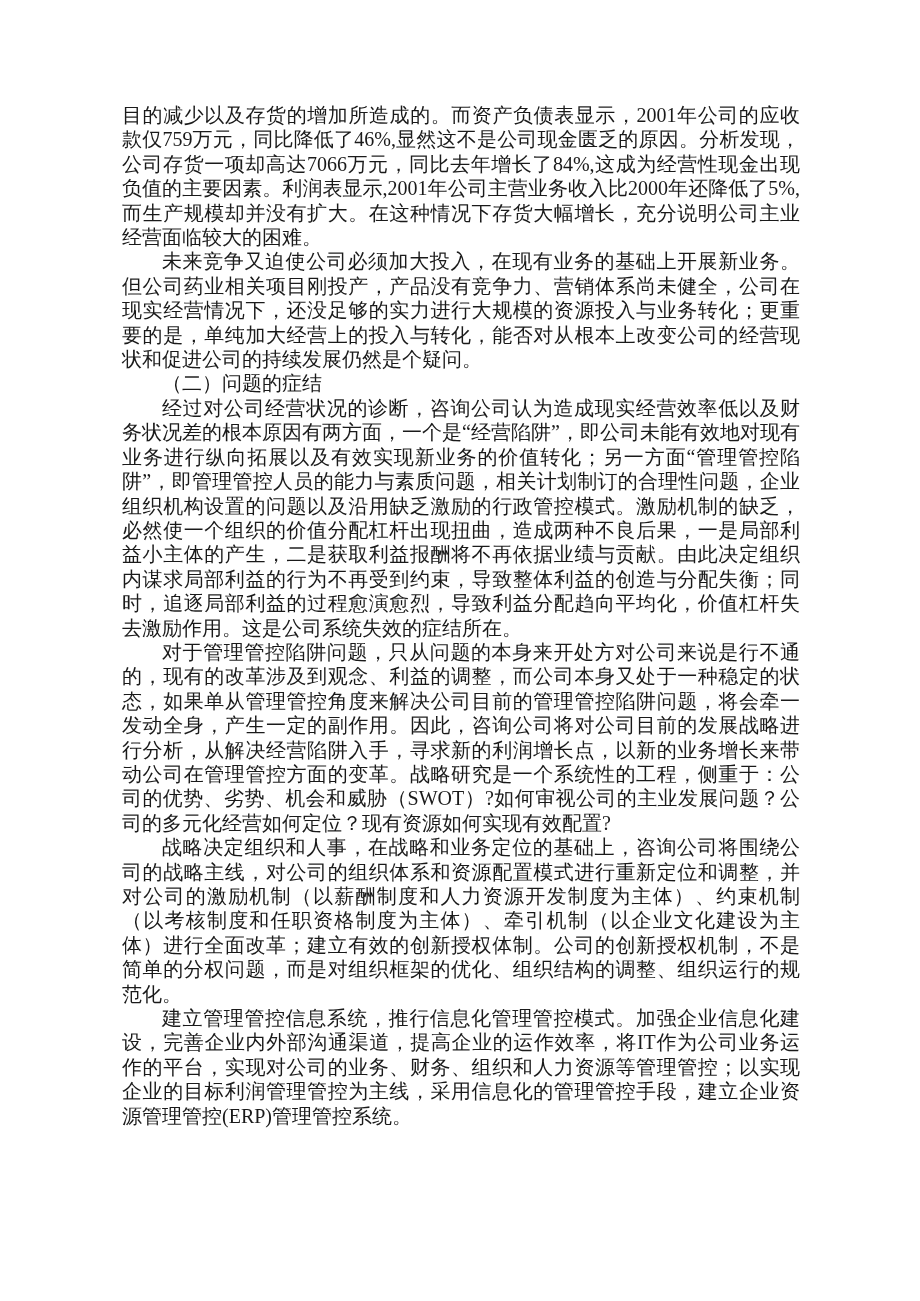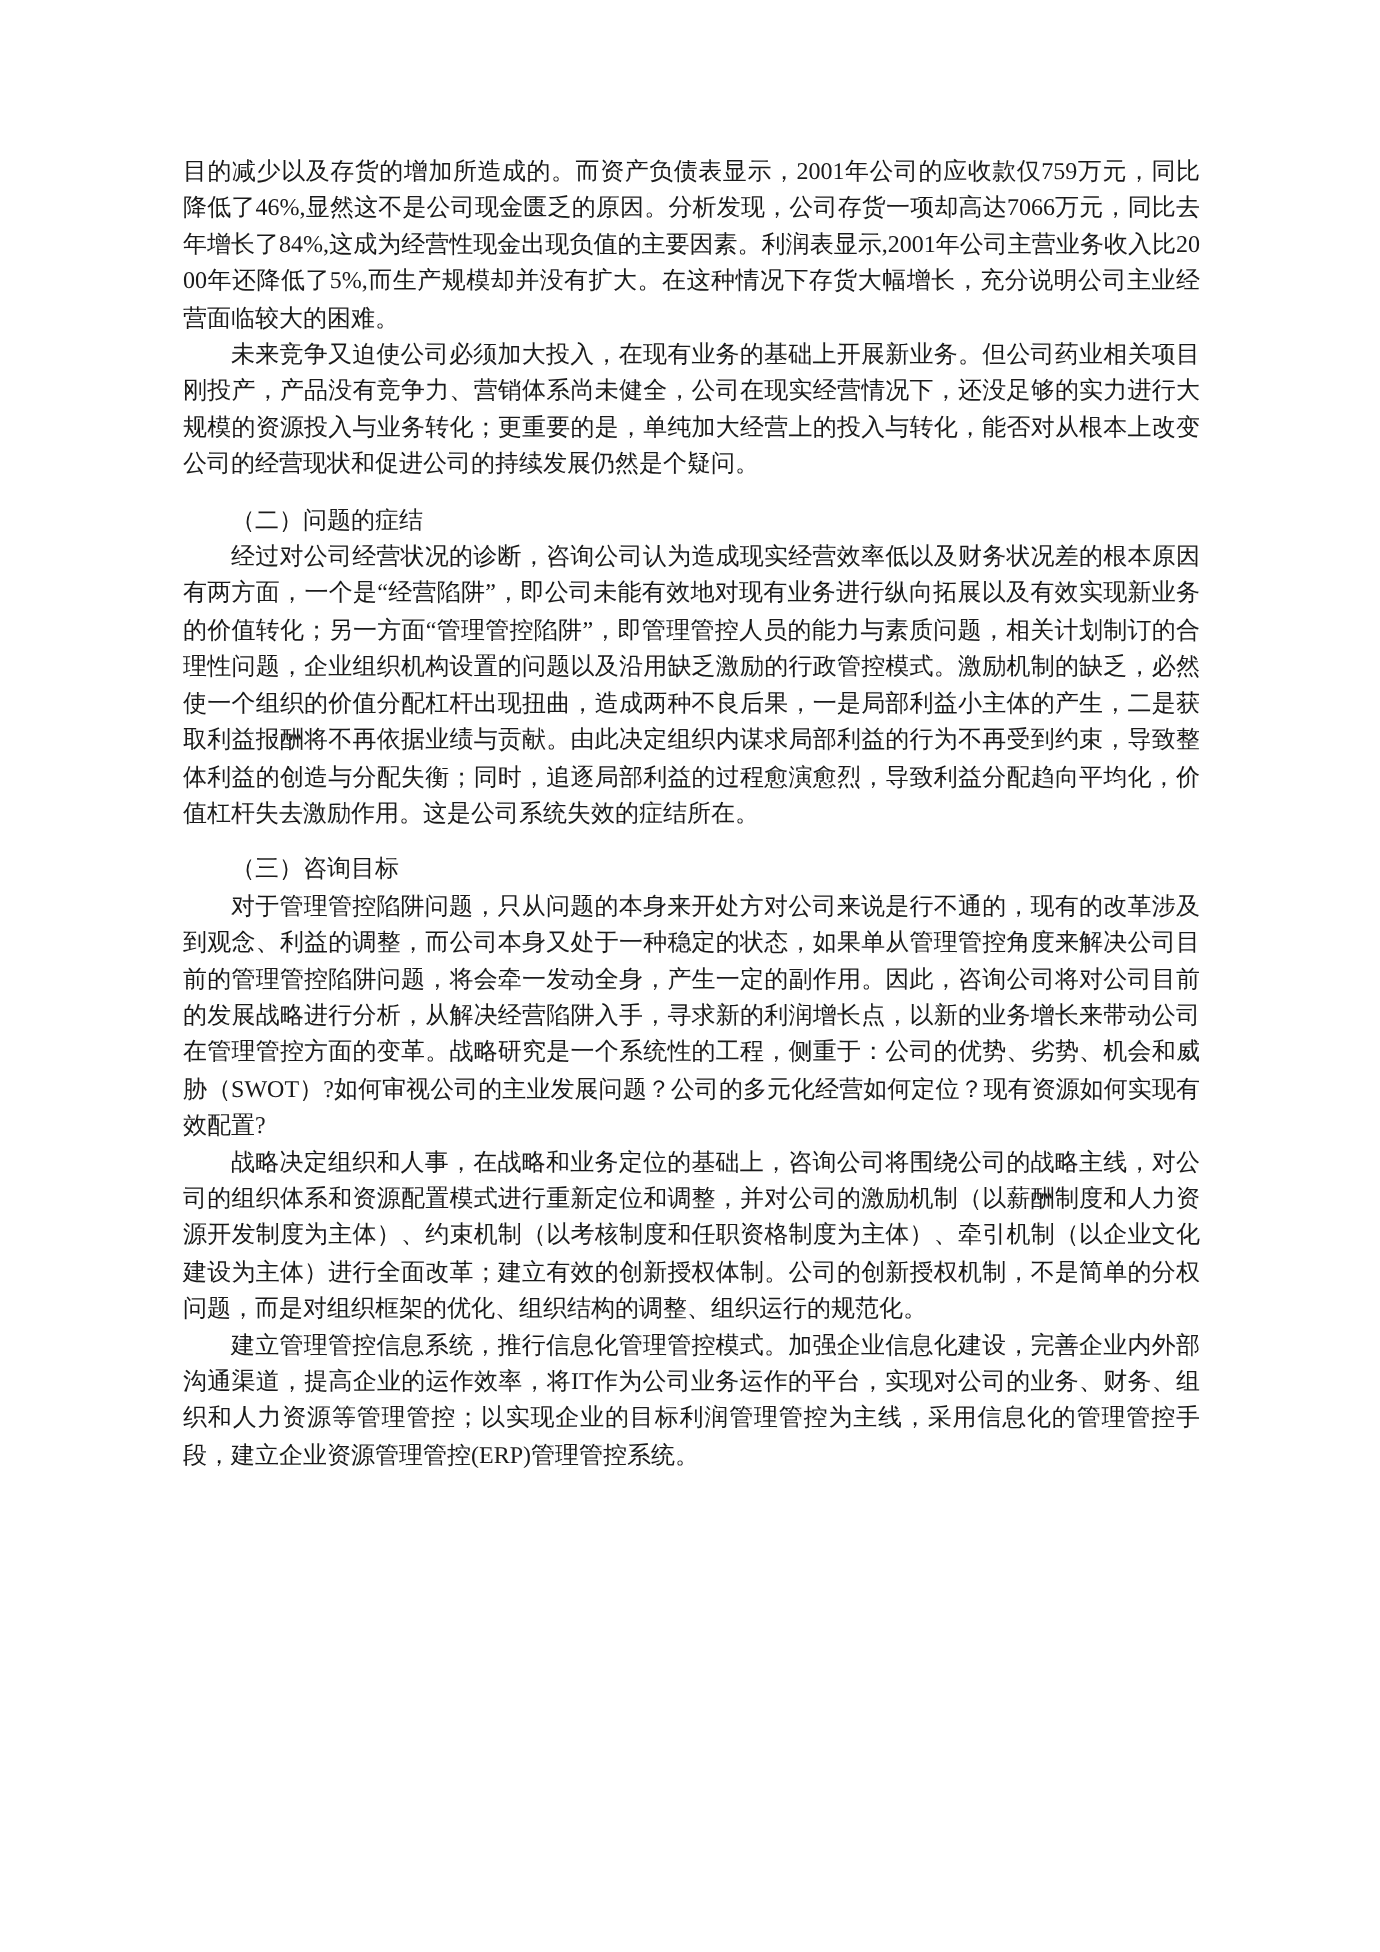--- a/index.html
+++ b/index.html
@@ -13,47 +13,45 @@
     height: 1301px;
     background: #ffffff;
     overflow: hidden;
   }
   .text-block {
     position: absolute;
     left: 122px;
     top: 103px;
     width: 678px;
     font-family: "Liberation Serif", "DejaVu Serif", serif;
-    font-size: 16px;
+    font-size: 20px;
     line-height: 24.4px;
     color: #1a1a1a;
     text-align: justify;
   }
   .para {
     margin: 0;
     padding: 0;
     text-indent: 2em;
     word-break: break-all;
   }
   .para.continuation {
     text-indent: 0;
   }
   .para.heading {
     text-indent: 2em;
     font-weight: normal;
-    margin-top: 13px;
   }
 </style>
 </head>
 <body>
 
 <div class="page">
   <div class="text-block" id="paragraph-container">
       <p class="para continuation">目的减少以及存货的增加所造成的。而资产负债表显示，2001年公司的应收款仅759万元，同比降低了46%,显然这不是公司现金匮乏的原因。分析发现，公司存货一项却高达7066万元，同比去年增长了84%,这成为经营性现金出现负值的主要因素。利润表显示,2001年公司主营业务收入比2000年还降低了5%,而生产规模却并没有扩大。在这种情况下存货大幅增长，充分说明公司主业经营面临较大的困难。</p>
       <p class="para body">未来竞争又迫使公司必须加大投入，在现有业务的基础上开展新业务。但公司药业相关项目刚投产，产品没有竞争力、营销体系尚未健全，公司在现实经营情况下，还没足够的实力进行大规模的资源投入与业务转化；更重要的是，单纯加大经营上的投入与转化，能否对从根本上改变公司的经营现状和促进公司的持续发展仍然是个疑问。</p>
       <p class="para heading">（二）问题的症结</p>
       <p class="para body">经过对公司经营状况的诊断，咨询公司认为造成现实经营效率低以及财务状况差的根本原因有两方面，一个是“经营陷阱”，即公司未能有效地对现有业务进行纵向拓展以及有效实现新业务的价值转化；另一方面“管理管控陷阱”，即管理管控人员的能力与素质问题，相关计划制订的合理性问题，企业组织机构设置的问题以及沿用缺乏激励的行政管控模式。激励机制的缺乏，必然使一个组织的价值分配杠杆出现扭曲，造成两种不良后果，一是局部利益小主体的产生，二是获取利益报酬将不再依据业绩与贡献。由此决定组织内谋求局部利益的行为不再受到约束，导致整体利益的创造与分配失衡；同时，追逐局部利益的过程愈演愈烈，导致利益分配趋向平均化，价值杠杆失去激励作用。这是公司系统失效的症结所在。</p>
-      <p class="para heading">（三）咨询目标</p>
       <p class="para body">对于管理管控陷阱问题，只从问题的本身来开处方对公司来说是行不通的，现有的改革涉及到观念、利益的调整，而公司本身又处于一种稳定的状态，如果单从管理管控角度来解决公司目前的管理管控陷阱问题，将会牵一发动全身，产生一定的副作用。因此，咨询公司将对公司目前的发展战略进行分析，从解决经营陷阱入手，寻求新的利润增长点，以新的业务增长来带动公司在管理管控方面的变革。战略研究是一个系统性的工程，侧重于：公司的优势、劣势、机会和威胁（SWOT）?如何审视公司的主业发展问题？公司的多元化经营如何定位？现有资源如何实现有效配置?</p>
       <p class="para body">战略决定组织和人事，在战略和业务定位的基础上，咨询公司将围绕公司的战略主线，对公司的组织体系和资源配置模式进行重新定位和调整，并对公司的激励机制（以薪酬制度和人力资源开发制度为主体）、约束机制（以考核制度和任职资格制度为主体）、牵引机制（以企业文化建设为主体）进行全面改革；建立有效的创新授权体制。公司的创新授权机制，不是简单的分权问题，而是对组织框架的优化、组织结构的调整、组织运行的规范化。</p>
       <p class="para body">建立管理管控信息系统，推行信息化管理管控模式。加强企业信息化建设，完善企业内外部沟通渠道，提高企业的运作效率，将IT作为公司业务运作的平台，实现对公司的业务、财务、组织和人力资源等管理管控；以实现企业的目标利润管理管控为主线，采用信息化的管理管控手段，建立企业资源管理管控(ERP)管理管控系统。</p>
     </div>
 </div>
 
 </body></html>

